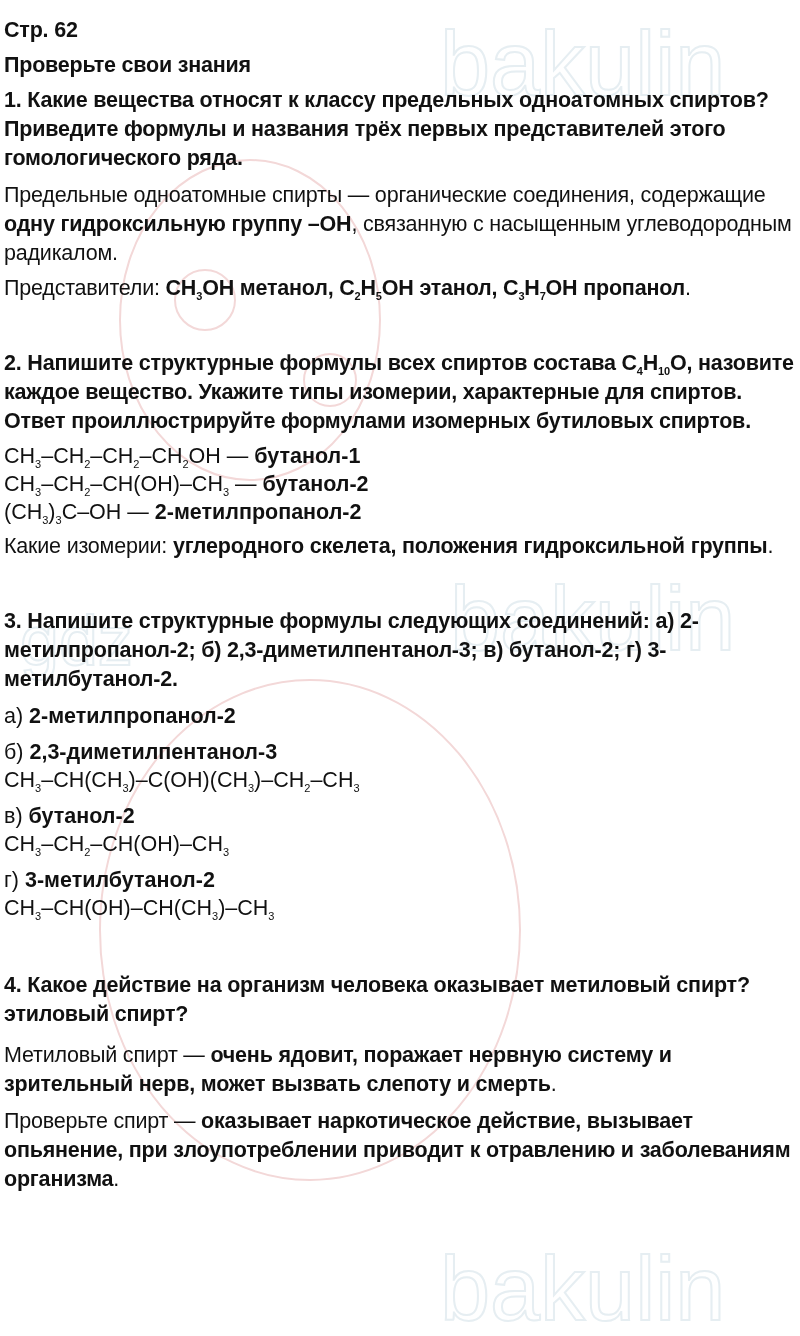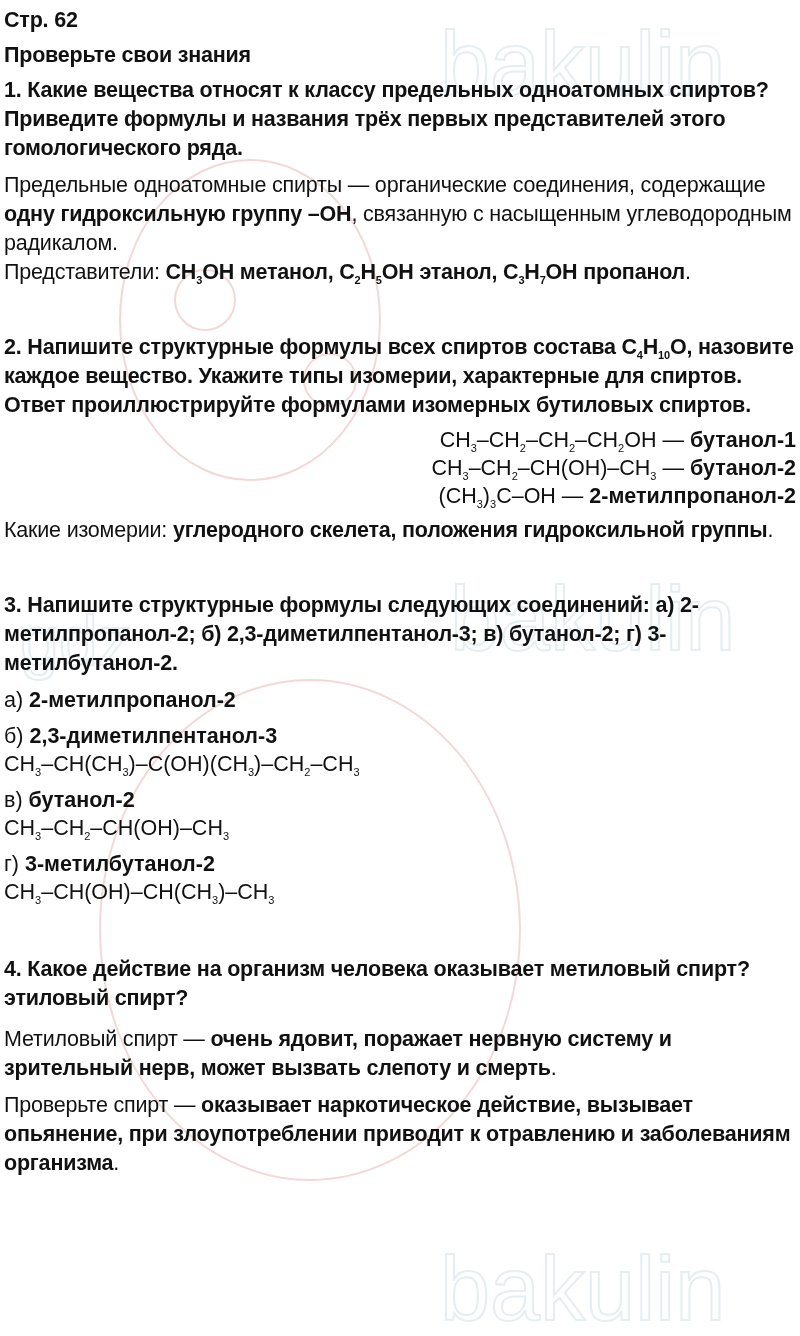--- a/index.html
+++ b/index.html
@@ -31,35 +31,35 @@
   <g fill="none" stroke="#e9f0f3" stroke-width="2">
     <text x="440" y="95" font-size="90" font-family="Liberation Sans, sans-serif" fill="none" stroke="#e6eef2">bakulin</text>
     <text x="450" y="650" font-size="90" font-family="Liberation Sans, sans-serif" fill="none" stroke="#e6eef2">bakulin</text>
     <text x="440" y="1320" font-size="90" font-family="Liberation Sans, sans-serif" fill="none" stroke="#e6eef2">bakulin</text>
     <text x="20" y="665" font-size="70" font-family="Liberation Sans, sans-serif" fill="none" stroke="#e6eef2">gdz</text>
   </g>
 </svg>
 
 <div class="page">
 
-  <p class="q" style="padding-top:6px;">Стр. 62</p>
+  <p class="q" style="padding-top:16px;">Стр. 62</p>
   <p class="q" style="margin-top:6px;">Проверьте свои знания</p>
 
   <p class="q" style="margin-top:6px;">1. Какие вещества относят к классу предельных одноатомных спиртов? Приведите формулы и названия трёх первых представителей этого гомологического ряда.</p>
   <p class="p" style="margin-top:8px;">
     <span>Предельные одноатомные спирты — органические соединения, содержащие </span><span class="b">одну гидроксильную группу –OH</span><span>, связанную с насыщенным углеводородным радикалом.</span>
   </p>
-  <p class="p" style="">
+  <p class="p" style="margin-top:6px;">
     <span>Представители: </span><span class="b"><span>CH</span><sub>3</sub><span>OH</span> <span>метанол</span>, <span>C</span><sub>2</sub><span>H</span><sub>5</sub><span>OH</span> <span>этанол</span>, <span>C</span><sub>3</sub><span>H</span><sub>7</sub><span>OH</span> <span>пропанол</span></span>.
   </p>
 
   <p class="q" style="margin-top:46px;">
     <span>2. Напишите структурные формулы всех спиртов состава C</span><sub>4</sub><span>H</span><sub>10</sub><span>O</span><span>, назовите каждое вещество. Укажите типы изомерии, характерные для спиртов. Ответ проиллюстрируйте формулами изомерных бутиловых спиртов.</span>
   </p>
-  <div style="margin-top:6px;text-align:right;">
+  <div style="margin-top:6px;">
     <p class="f">CH<sub>3</sub>–CH<sub>2</sub>–CH<sub>2</sub>–CH<sub>2</sub>OH — <b>бутанол-1</b></p>
     <p class="f">CH<sub>3</sub>–CH<sub>2</sub>–CH(OH)–CH<sub>3</sub> — <b>бутанол-2</b></p>
     <p class="f">(CH<sub>3</sub>)<sub>3</sub>C–OH — <b>2-метилпропанол-2</b></p>
   </div>
   <p class="p" style="margin-top:6px;">
     <span>Какие изомерии: </span><span class="b">углеродного скелета, положения гидроксильной группы</span><span>.</span>
   </p>
 
   <p class="q" style="margin-top:46px;">3. Напишите структурные формулы следующих соединений: а) 2-метилпропанол-2; б) 2,3-диметилпентанол-3; в) бутанол-2; г) 3-метилбутанол-2.</p>
   <div style="margin-top:8px;">

